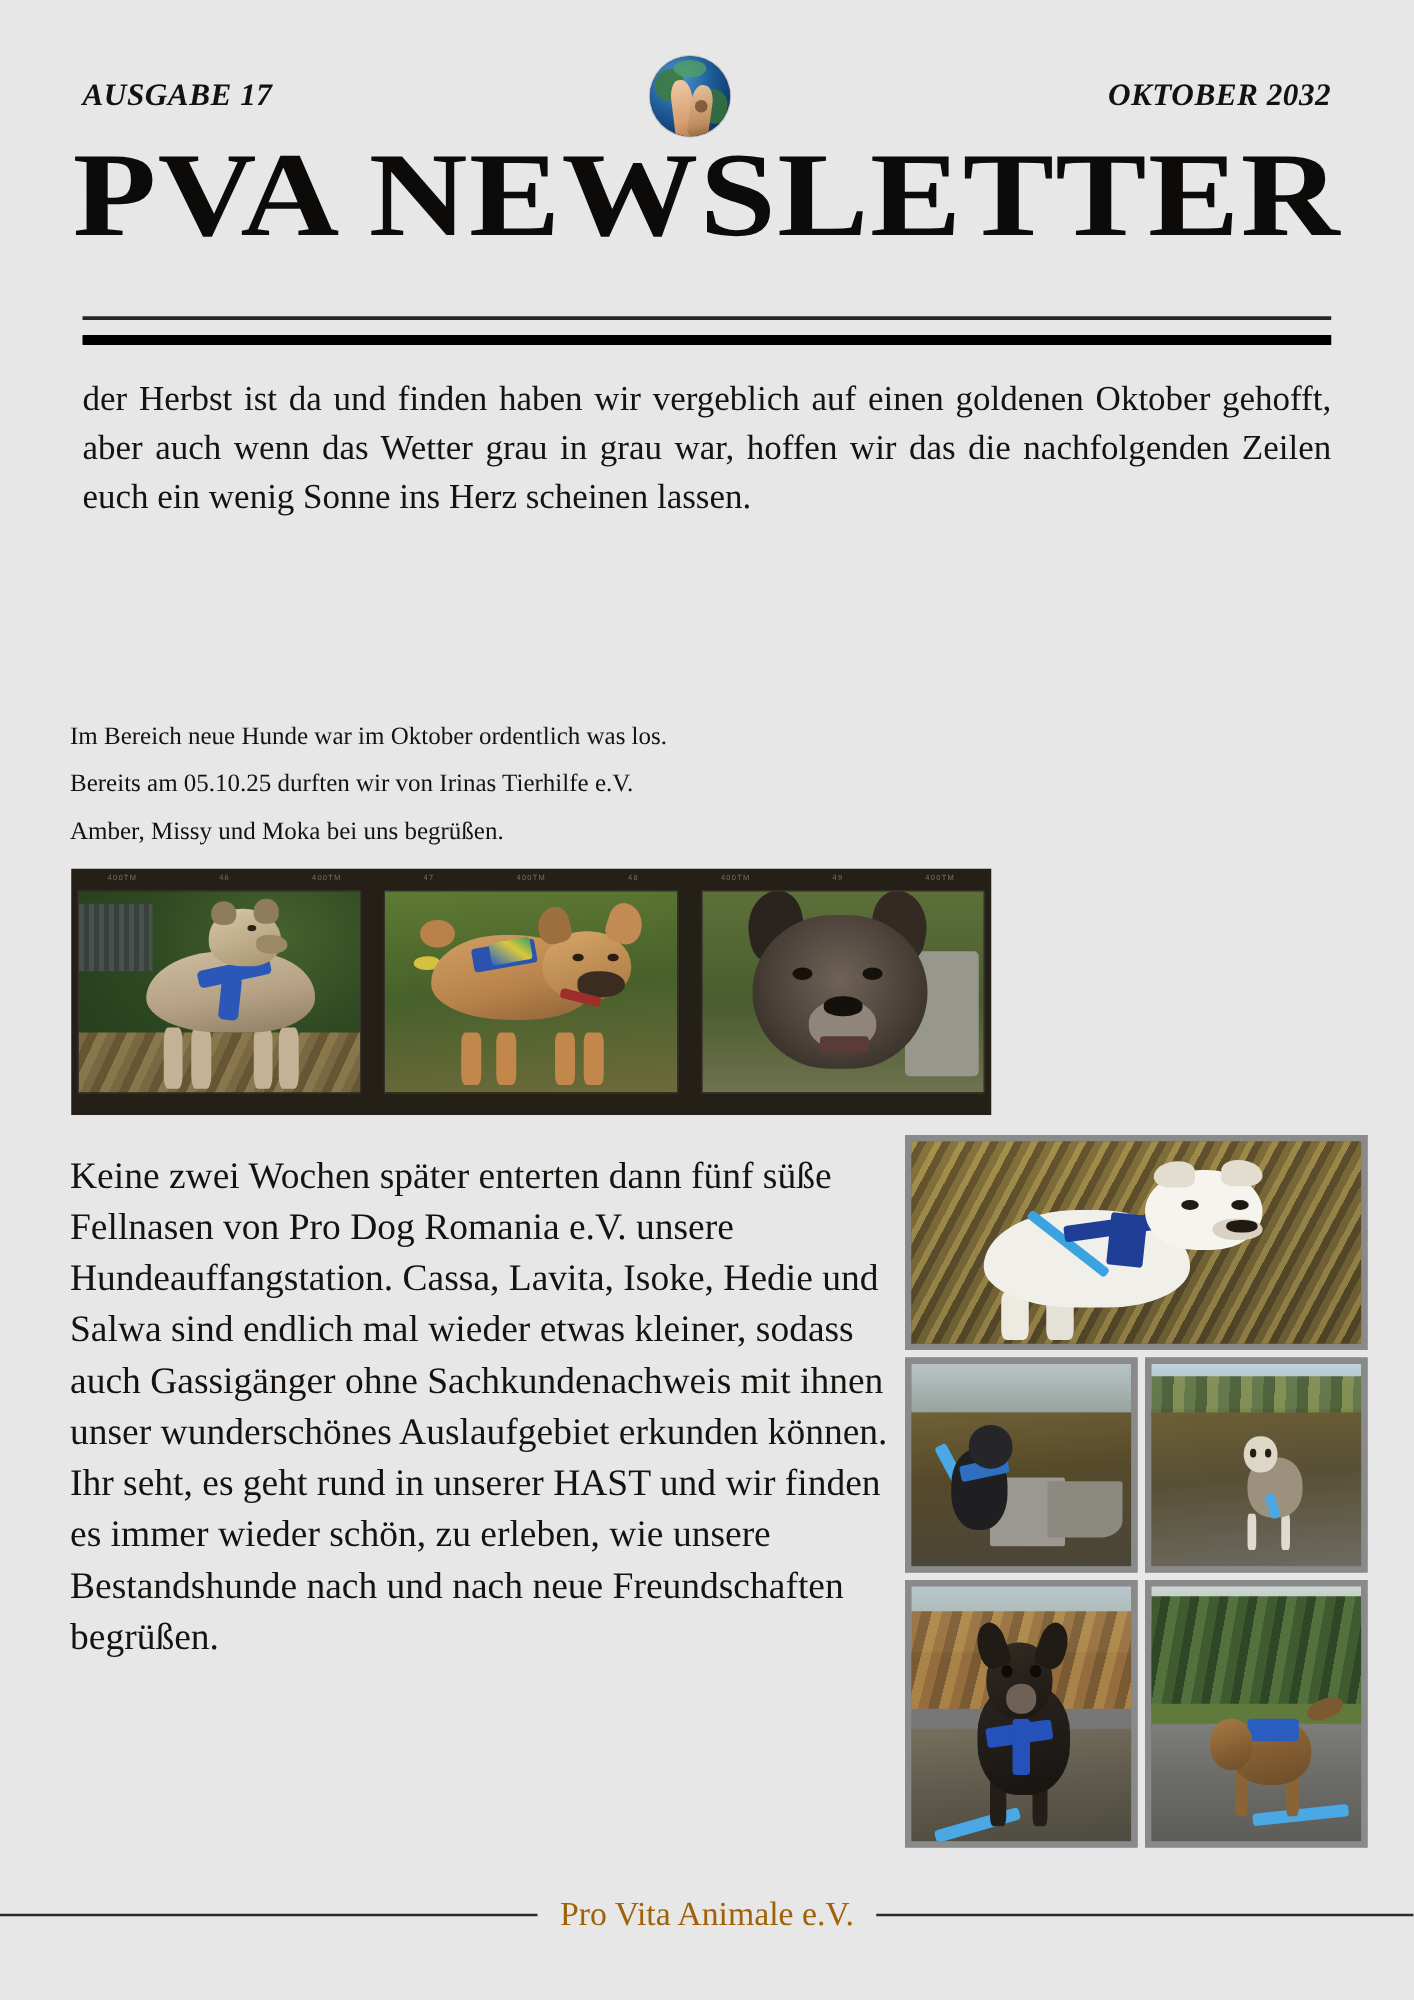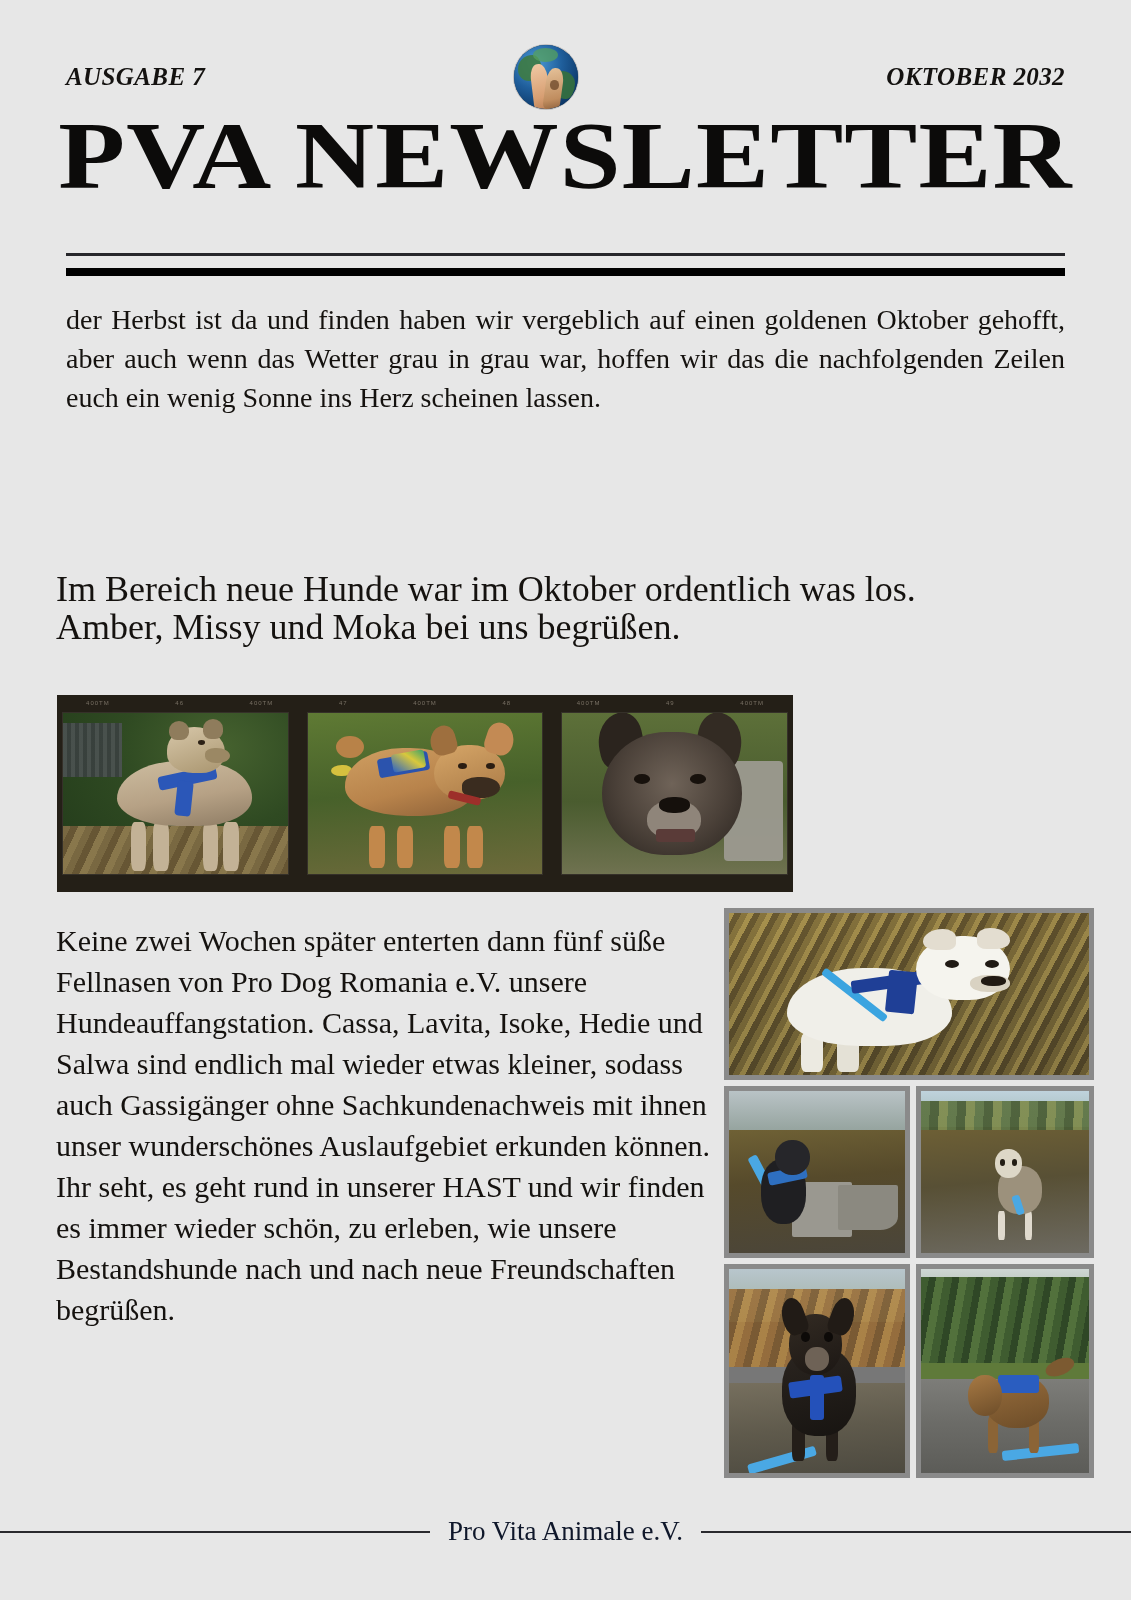--- a/index.html
+++ b/index.html
@@ -175,21 +175,21 @@
     font-size: 38px;
     font-weight: 700;
     letter-spacing: 0.5px;
     color: #0c0b0a;
   }
   .section-body {
     position: absolute;
     left: 56px;
     width: 930px;
     top: 570px;
-    font-size: 36px;
+    font-size: 20px;
     line-height: 38px;
     color: #15120f;
   }
 
   
   .filmstrip {
     position: absolute;
     left: 57px;
     top: 695px;
     width: 736px;
@@ -436,32 +436,32 @@
     align-items: center;
     gap: 18px;
   }
   .footer .f-rule {
     flex: 1;
     height: 2px;
     background: #2a2a2e;
   }
   .footer .f-text {
     font-size: 27px;
-    color: #0f172a;
+    color: #a16207;
     white-space: nowrap;
   }
 </style>
 </head>
 <body>
 
 <div class="page">
 
   <div class="masthead">
     <div class="masthead-row">
-      <div class="issue-label">AUSGABE 7</div>
+      <div class="issue-label">AUSGABE 17</div>
 
       <div class="logo-wrap">
         <div class="logo-circle">
           <div class="globe-sea"></div>
           <div class="land-a"></div>
           <div class="land-b"></div>
           <div class="land-c"></div>
           <div class="hand"></div>
           <div class="paw"></div>
           <div class="paw-pad"></div>
@@ -477,20 +477,21 @@
   <div class="rule-thin"></div>
   <div class="rule-thick"></div>
 
   <div class="intro">
     <div>der Herbst ist da und finden haben wir vergeblich auf einen goldenen Oktober gehofft, aber auch wenn das Wetter grau in grau war, hoffen wir das die nachfolgenden Zeilen euch ein wenig Sonne ins Herz scheinen lassen.</div>
   </div>
 
 
   <div class="section-body">
     <div>Im Bereich neue Hunde war im Oktober ordentlich was los.</div>
+    <div>Bereits am 05.10.25 durften wir von Irinas Tierhilfe e.V.</div>
     <div>Amber, Missy und Moka bei uns begrüßen.</div>
   </div>
 
   <div class="filmstrip">
     <div class="film-header">
       <span>400TM</span>
       <span>46</span>
       <span>400TM</span>
       <span>47</span>
       <span>400TM</span>

